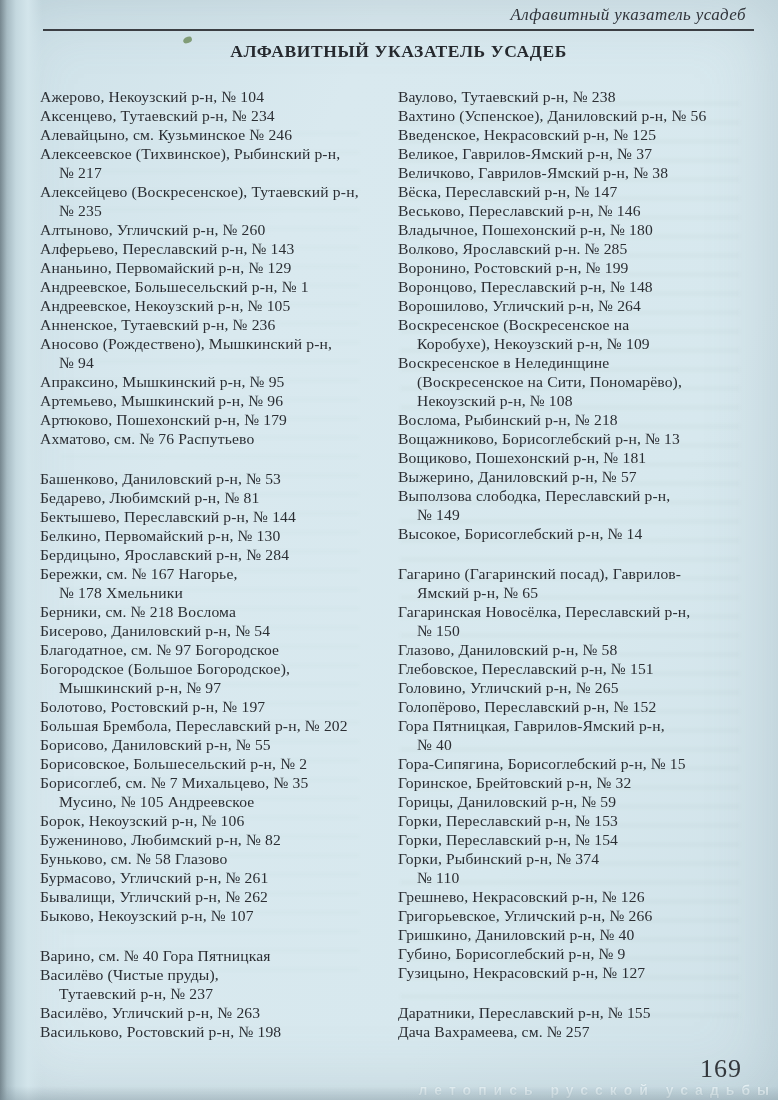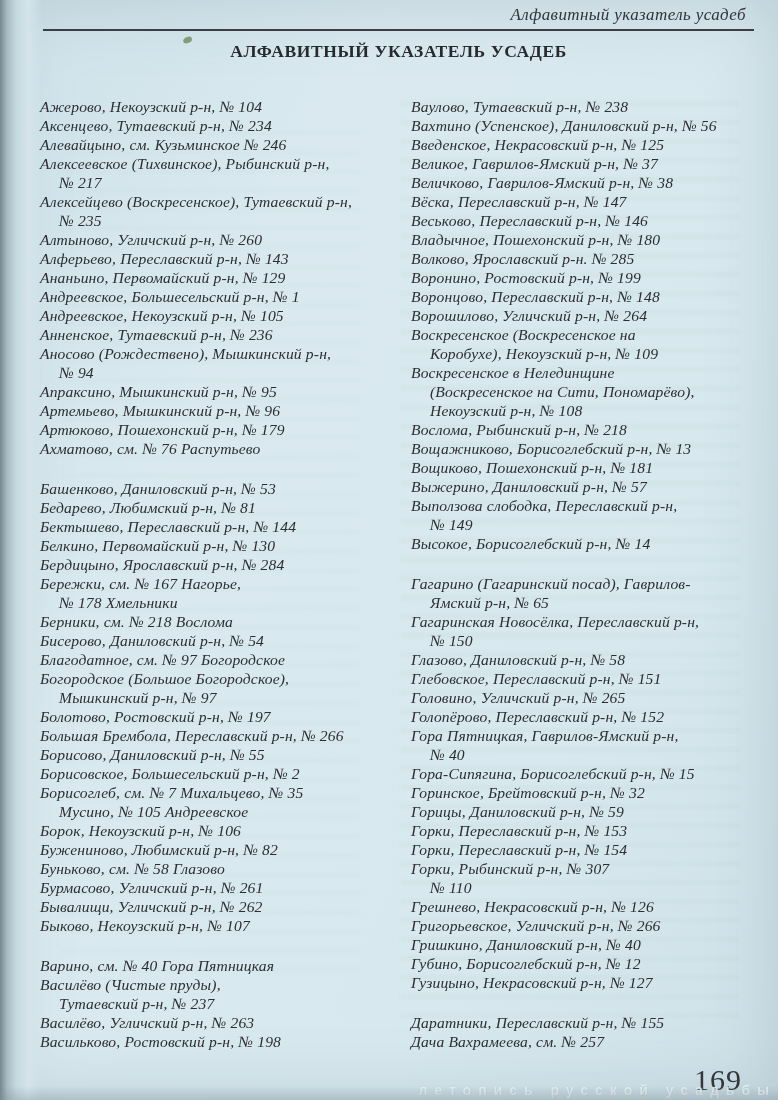--- a/index.html
+++ b/index.html
@@ -39,34 +39,34 @@
     font-style:italic;font-size:17px;letter-spacing:.4px;color:#30343a;
   }
   .head-rule{
     position:absolute;top:29px;left:43px;right:24px;height:2px;background:#3b3e43;
   }
   .page-title{
     position:absolute;top:41px;left:43px;right:24px;margin:0;
     text-align:center;font-size:17.5px;font-weight:bold;letter-spacing:.6px;color:#26292e;
   }
   .columns{
-    position:absolute;top:97px;left:40px;right:22px;
-    display:flex;gap:19px;font-style:italic;
+    position:absolute;top:87px;left:40px;right:22px;
+    display:flex;gap:6px;
   }
   .col{font-size:15.6px;line-height:19px;letter-spacing:.15px;}
   .col-left{width:352px;flex:none;}
   .col-right{flex:1;}
   .group{margin:0 0 21px 0;}
   .group:last-child{margin-bottom:1px;}
   .entry{margin:0;}
   .line{white-space:nowrap;}
   .line.cont{padding-left:19px;}
   .page-number{
-    position:absolute;right:36px;bottom:3px;
-    font-size:30px;color:#33373c;letter-spacing:1px;
+    position:absolute;right:36px;bottom:16px;
+    font-size:26px;color:#33373c;letter-spacing:1px;
   }
   .watermark{
     position:absolute;right:2px;bottom:2px;
     font-family:"Liberation Sans","DejaVu Sans",sans-serif;
     font-size:14px;font-weight:bold;letter-spacing:7px;white-space:nowrap;
     color:#e6f1f4;text-shadow:0 0 1px rgba(140,165,175,.55);
     opacity:.9;
   }
 </style>
 </head>
@@ -167,21 +167,21 @@
             <div class="line">Благодатное, см. № 97 Богородское</div>
           </div>
           <div class="entry">
             <div class="line">Богородское (Большое Богородское),</div>
             <div class="line cont">Мышкинский р-н, № 97</div>
           </div>
           <div class="entry">
             <div class="line">Болотово, Ростовский р-н, № 197</div>
           </div>
           <div class="entry">
-            <div class="line">Большая Брембола, Переславский р-н, № 266</div>
+            <div class="line">Большая Брембола, Переславский р-н, № 202</div>
           </div>
           <div class="entry">
             <div class="line">Борисово, Даниловский р-н, № 55</div>
           </div>
           <div class="entry">
             <div class="line">Борисовское, Большесельский р-н, № 2</div>
           </div>
           <div class="entry">
             <div class="line">Борисоглеб, см. № 7 Михальцево, № 35</div>
             <div class="line cont">Мусино, № 105 Андреевское</div>
@@ -322,36 +322,36 @@
           <div class="entry">
             <div class="line">Горицы, Даниловский р-н, № 59</div>
           </div>
           <div class="entry">
             <div class="line">Горки, Переславский р-н, № 153</div>
           </div>
           <div class="entry">
             <div class="line">Горки, Переславский р-н, № 154</div>
           </div>
           <div class="entry">
-            <div class="line">Горки, Рыбинский р-н, № 307</div>
+            <div class="line">Горки, Рыбинский р-н, № 374</div>
           </div>
           <div class="entry">
             <div class="line cont">№ 110</div>
           </div>
           <div class="entry">
             <div class="line">Грешнево, Некрасовский р-н, № 126</div>
           </div>
           <div class="entry">
             <div class="line">Григорьевское, Угличский р-н, № 266</div>
           </div>
           <div class="entry">
             <div class="line">Гришкино, Даниловский р-н, № 40</div>
           </div>
           <div class="entry">
-            <div class="line">Губино, Борисоглебский р-н, № 12</div>
+            <div class="line">Губино, Борисоглебский р-н, № 9</div>
           </div>
           <div class="entry">
             <div class="line">Гузицыно, Некрасовский р-н, № 127</div>
           </div>
         </div>
         <div class="group">
           <div class="entry">
             <div class="line">Даратники, Переславский р-н, № 155</div>
           </div>
           <div class="entry">

